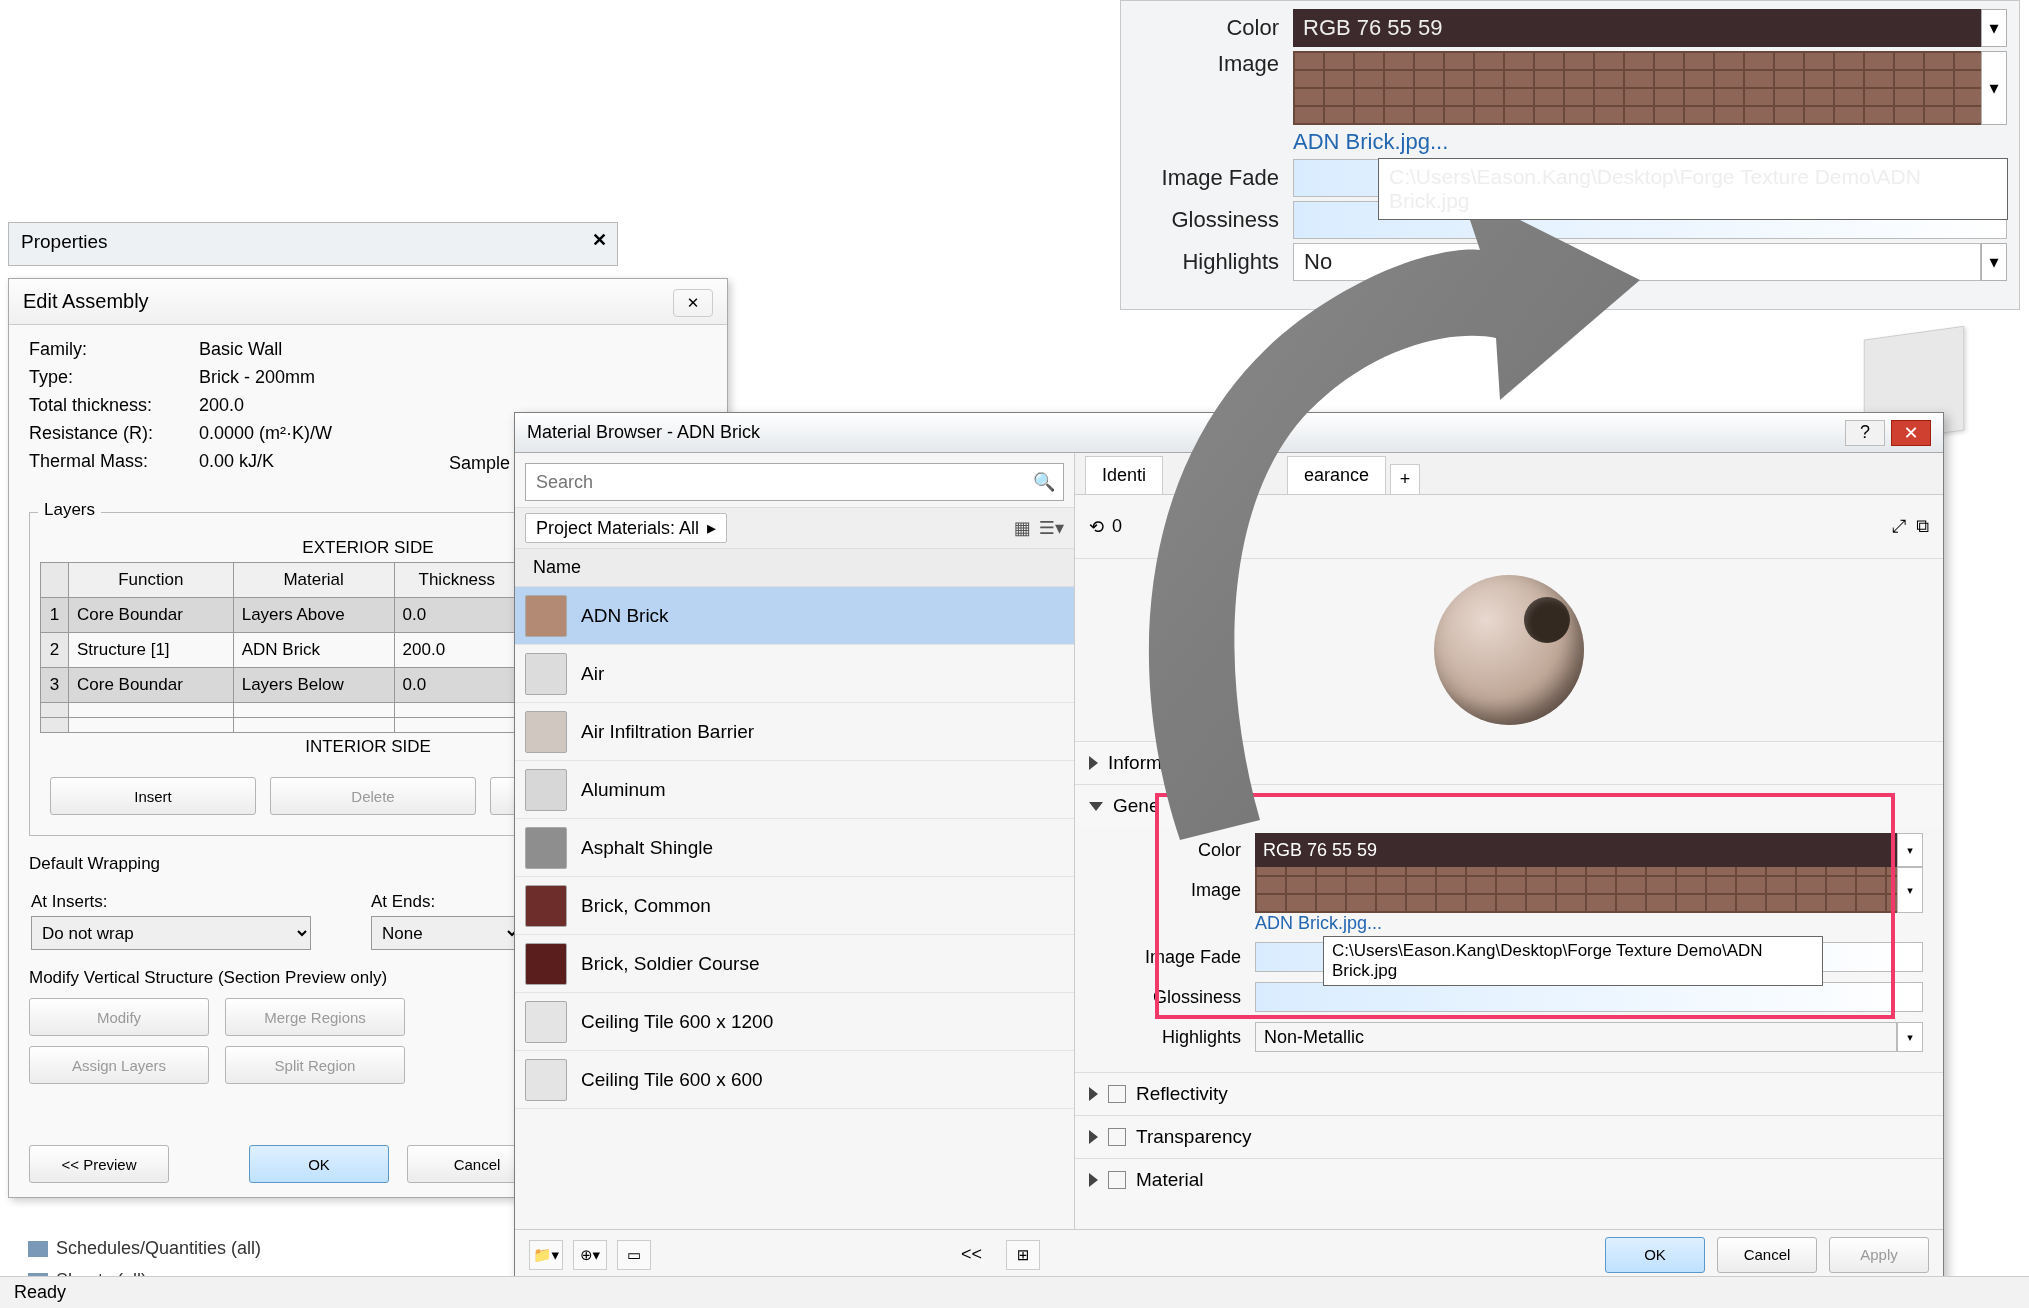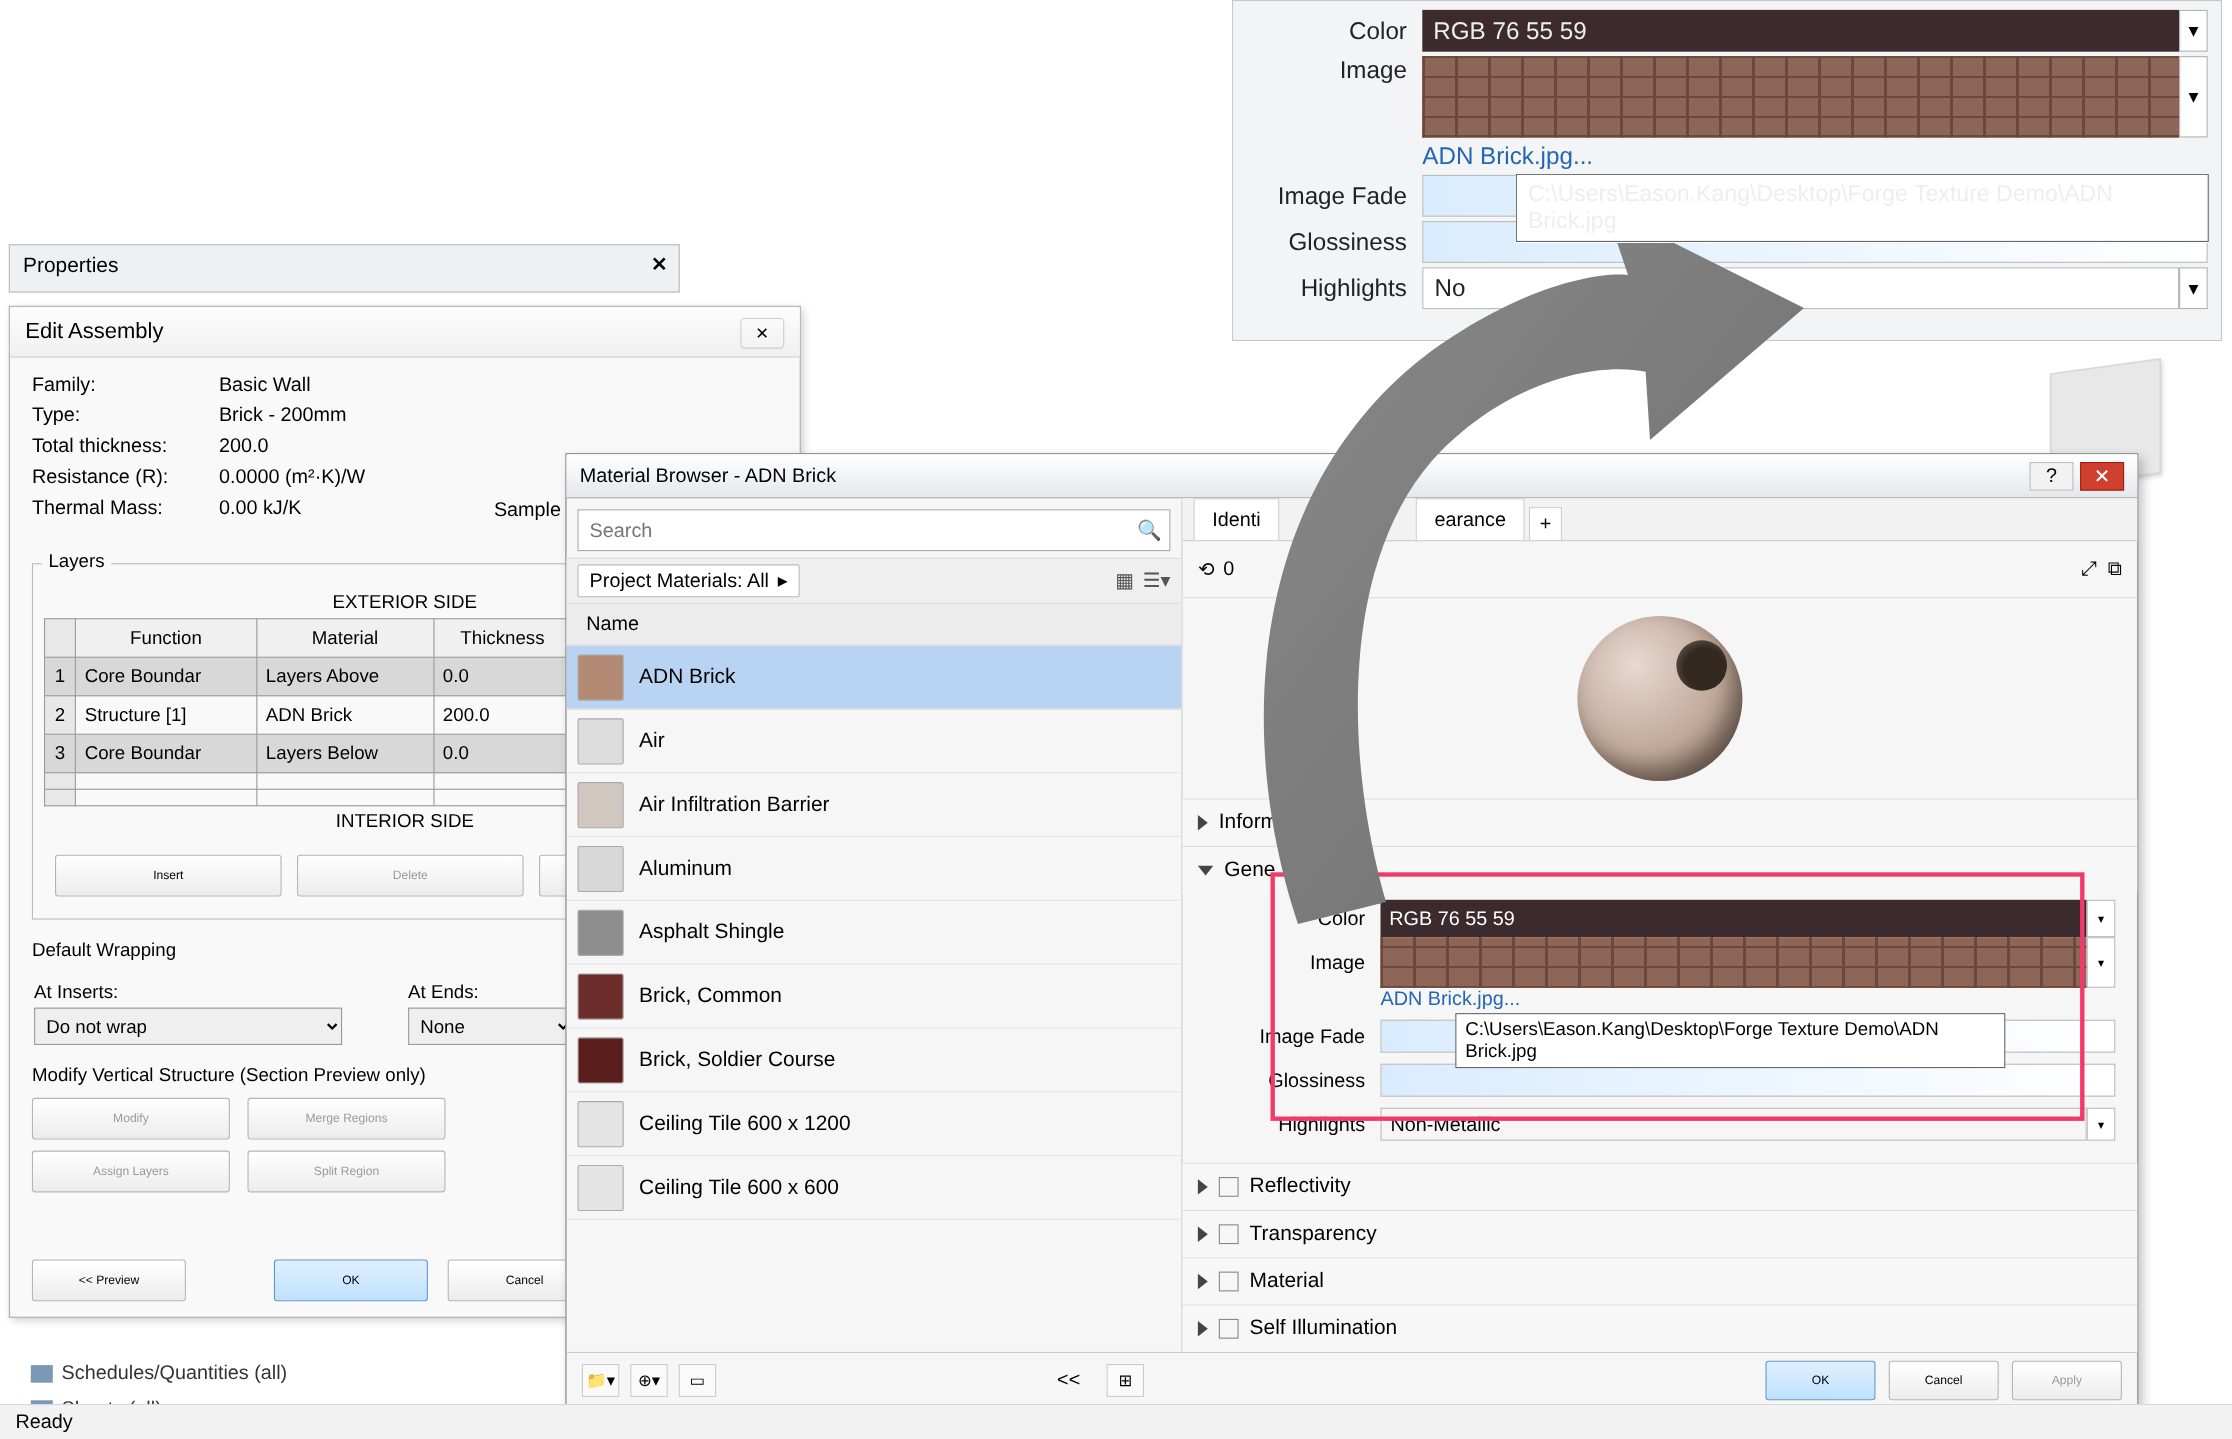--- a/index.html
+++ b/index.html
@@ -39,21 +39,21 @@
 .layers-capt{position:relative;top:-14px;left:8px;background:#f9f9f9;padding:0 6px;font-size:17px;}
 .side-label{text-align:center;font-size:17px;padding:4px 0;}
 
 .layers-table{border-collapse:collapse;width:480px;margin-left:10px;font-size:17px;}
 .layers-table th,.layers-table td{border:1px solid #999;padding:7px 8px;text-align:left;}
 .layers-table th{background:#f0f0f0;font-weight:normal;text-align:center;}
 .layers-table .gray-row td{background:#d8d8d8;}
 .layers-table .numcol{width:28px;text-align:center;background:#e8e8e8;}
 
 .btnrow{display:flex;gap:14px;margin:16px 0 8px 10px;}
-.btn{flex:1;height:38px;border:1px solid #b5b5b5;background:linear-gradient(#fff,#ececec);border-radius:3px;display:flex;align-items:center;justify-content:center;font-size:11px;}
+.btn{flex:1;height:38px;border:1px solid #b5b5b5;background:linear-gradient(#fff,#ececec);border-radius:3px;display:flex;align-items:center;justify-content:center;font-size:15px;}
 .btn.disabled{color:#9a9a9a;}
 
 .wraprow{display:flex;gap:60px;margin:18px 0 6px 2px;}
 .lbl{font-size:17px;margin-bottom:4px;}
 select.dd{height:34px;border:1px solid #999;padding:0 6px;font-size:17px;}
 
 .modv{margin-top:18px;font-size:17px;}
 .modv-grid{display:flex;gap:16px;margin-top:10px;align-items:center;}
 .modv-grid .btn{width:180px;flex:none;}
 
@@ -443,27 +443,20 @@
             <span>Transparency</span>
           </div>
         </div>
       <div class="prop-section">
           <div class="prop-header">
             <span class="tri right"></span>
             <span class="chk"></span>
             <span>Material</span>
           </div>
         </div>
-      <div class="prop-section">
-          <div class="prop-header">
-            <span class="tri right"></span>
-            <span class="chk"></span>
-            <span>Self Illumination</span>
-          </div>
-        </div>
 
       <div class="hl-pink" style="top:340px;left:80px;width:740px;height:226px"></div>
     </div>
   </div>
 
   <div class="matbr-bottom">
     <div class="mb-icons">
       <div class="mb-ico">📁▾</div>
       <div class="mb-ico">⊕▾</div>
       <div class="mb-ico">▭</div>

